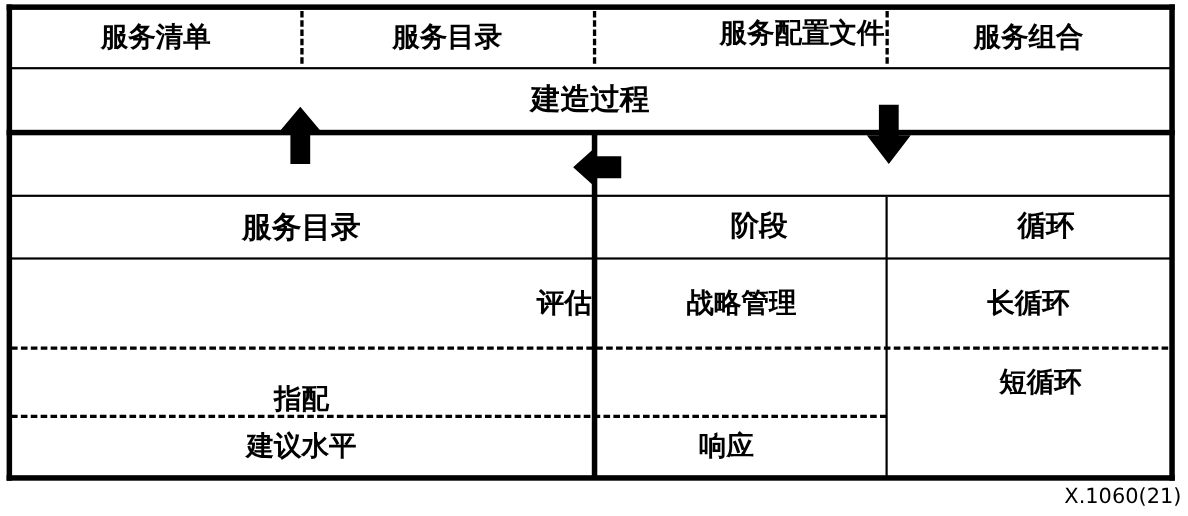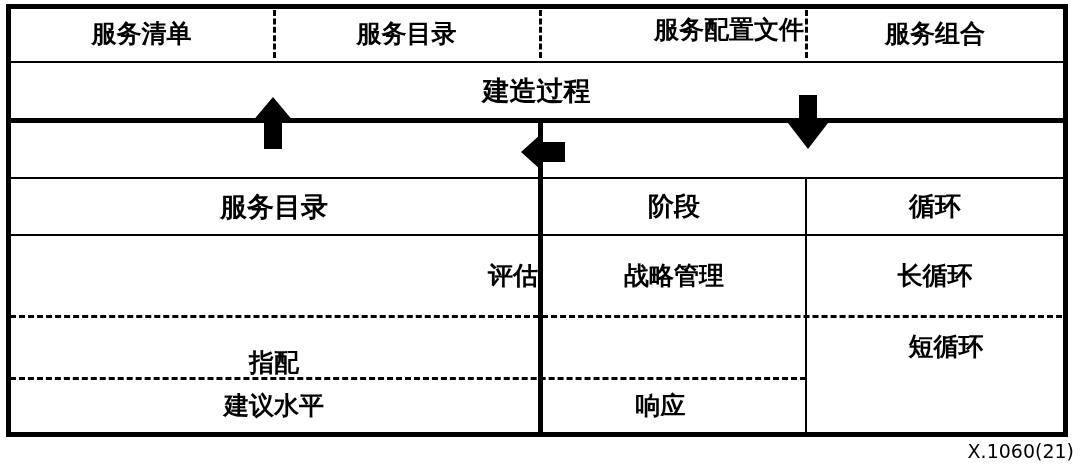--- a/index.html
+++ b/index.html
@@ -37,20 +37,21 @@
   .serif {
     font-family: "DejaVu Serif", "Liberation Serif", serif;
     font-weight: 700;
     font-size: 25px;
   }
   
   .sans-head {
     font-family: "DejaVu Sans", "Liberation Sans", sans-serif;
     font-weight: 700;
     font-size: 26px;
+    margin-left: 16px;
   }
   .sans-head-lg {
     font-family: "DejaVu Sans", "Liberation Sans", sans-serif;
     font-weight: 700;
     font-size: 27px;
   }
 
   
   .rule {
     position: absolute;

